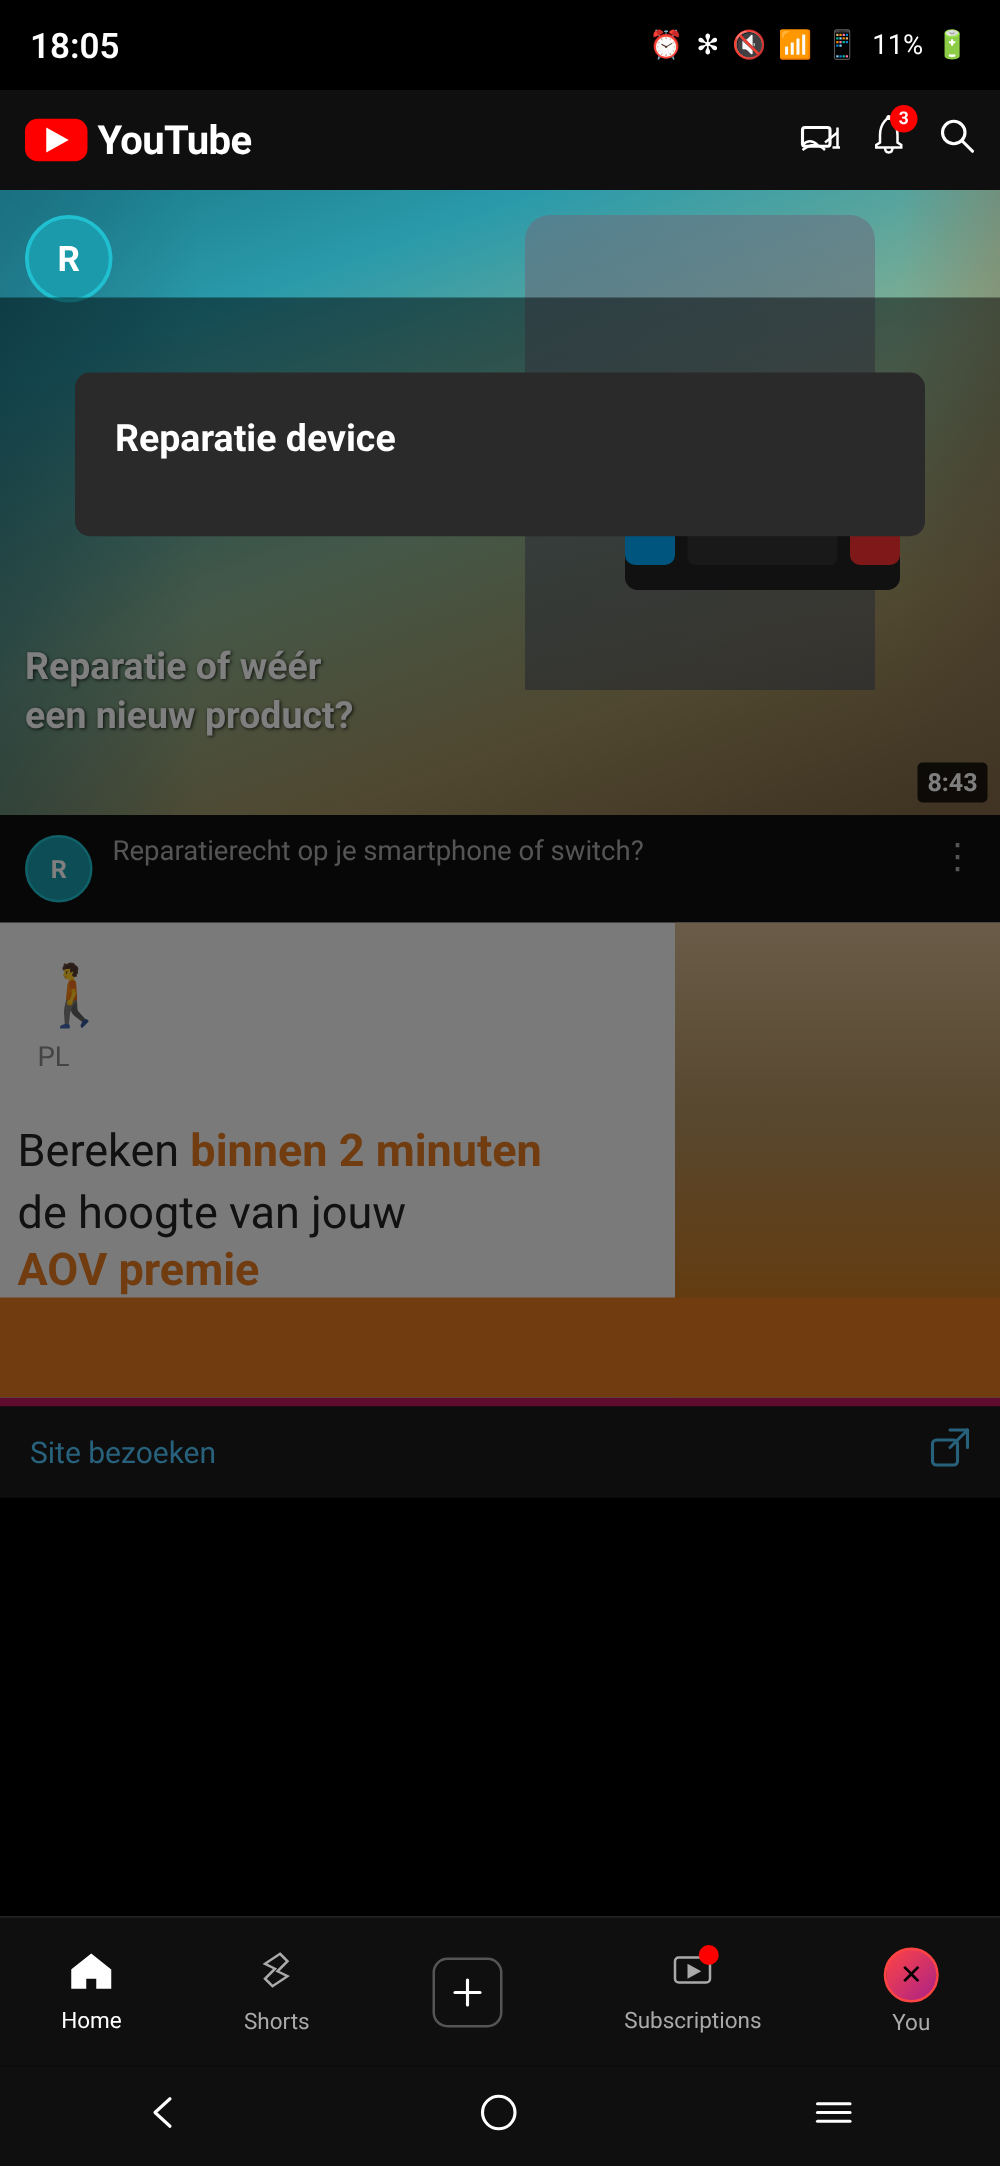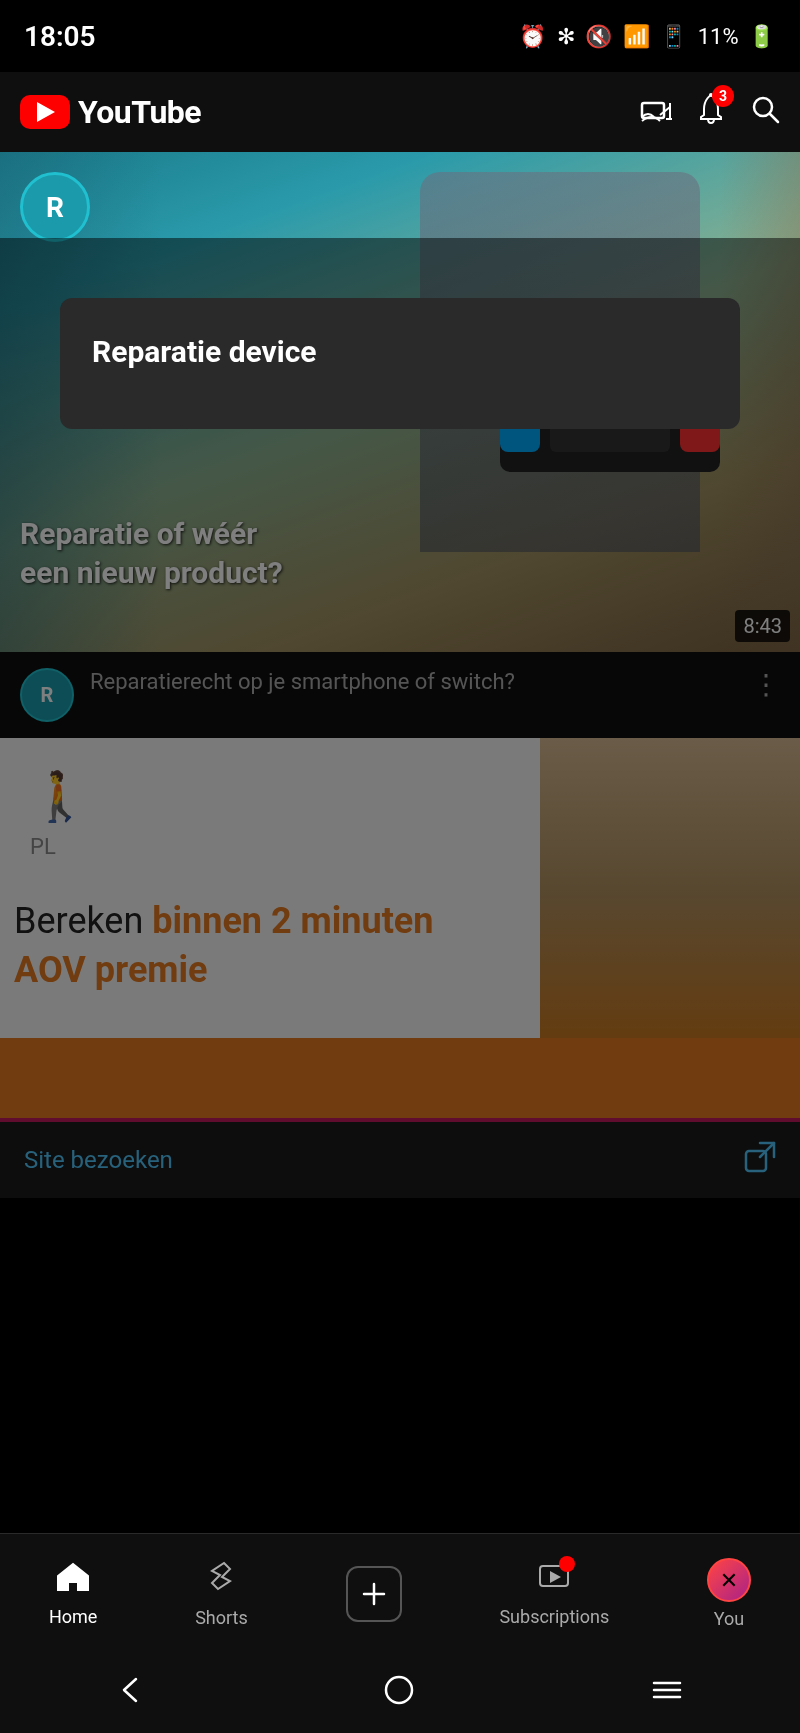--- a/index.html
+++ b/index.html
@@ -152,20 +152,21 @@
     }
     .video-duration {
       position: absolute;
       bottom: 10px;
       right: 10px;
       background: rgba(0,0,0,0.8);
       color: #fff;
       font-size: 20px;
       padding: 4px 8px;
       border-radius: 4px;
+      font-weight: bold;
     }
 
     
     .video-info-row {
       width: 100%;
       background: #0f0f0f;
       padding: 16px 20px;
       display: flex;
       align-items: flex-start;
       gap: 16px;
@@ -289,21 +290,21 @@
       right: 0;
       height: 80px;
       background: #e07820;
     }
 
     
     .site-link-bar {
       width: 100%;
       height: 80px;
       background: #1a1a1a;
-      border-top: 4px solid #be185d;
+      border-top: 7px solid #be185d;
       display: flex;
       align-items: center;
       justify-content: space-between;
       padding: 0 24px;
     }
     .site-link-text {
       color: #4fc3f7;
       font-size: 24px;
     }
     .external-link-icon {
@@ -505,20 +506,21 @@
       <div style="width:100%;height:100%;background:linear-gradient(to bottom,#d4b890 0%,#b09060 40%,#c87820 80%);"></div>
     </div>
     <div class="orange-bar"></div>
 
     <div style="position:absolute;left:30px;top:30px;color:#555;font-size:48px;">🚶</div>
     <div style="position:absolute;left:30px;top:96px;color:#888;font-size:22px;">PL</div>
     <div class="content-card-text" style="padding-top:160px;">
       <div class="card-line1">
         <span>Bereken </span><span class="highlight">binnen 2 minuten</span>
       </div>
+      <div class="card-line2">de hoogte van jouw</div>
       <div class="card-line3">AOV premie</div>
     </div>
   </div>
 
   <div class="site-link-bar">
     <span class="site-link-text">Site bezoeken</span>
     <span class="external-link-icon">
       <svg width="32" height="32" viewBox="0 0 32 32" fill="none">
         <rect x="2" y="10" width="20" height="20" rx="3" stroke="#4fc3f7" stroke-width="2.5" fill="none"></rect>
         <path d="M16 2 L30 2 L30 16" stroke="#4fc3f7" stroke-width="2.5" stroke-linecap="round" stroke-linejoin="round"></path>

